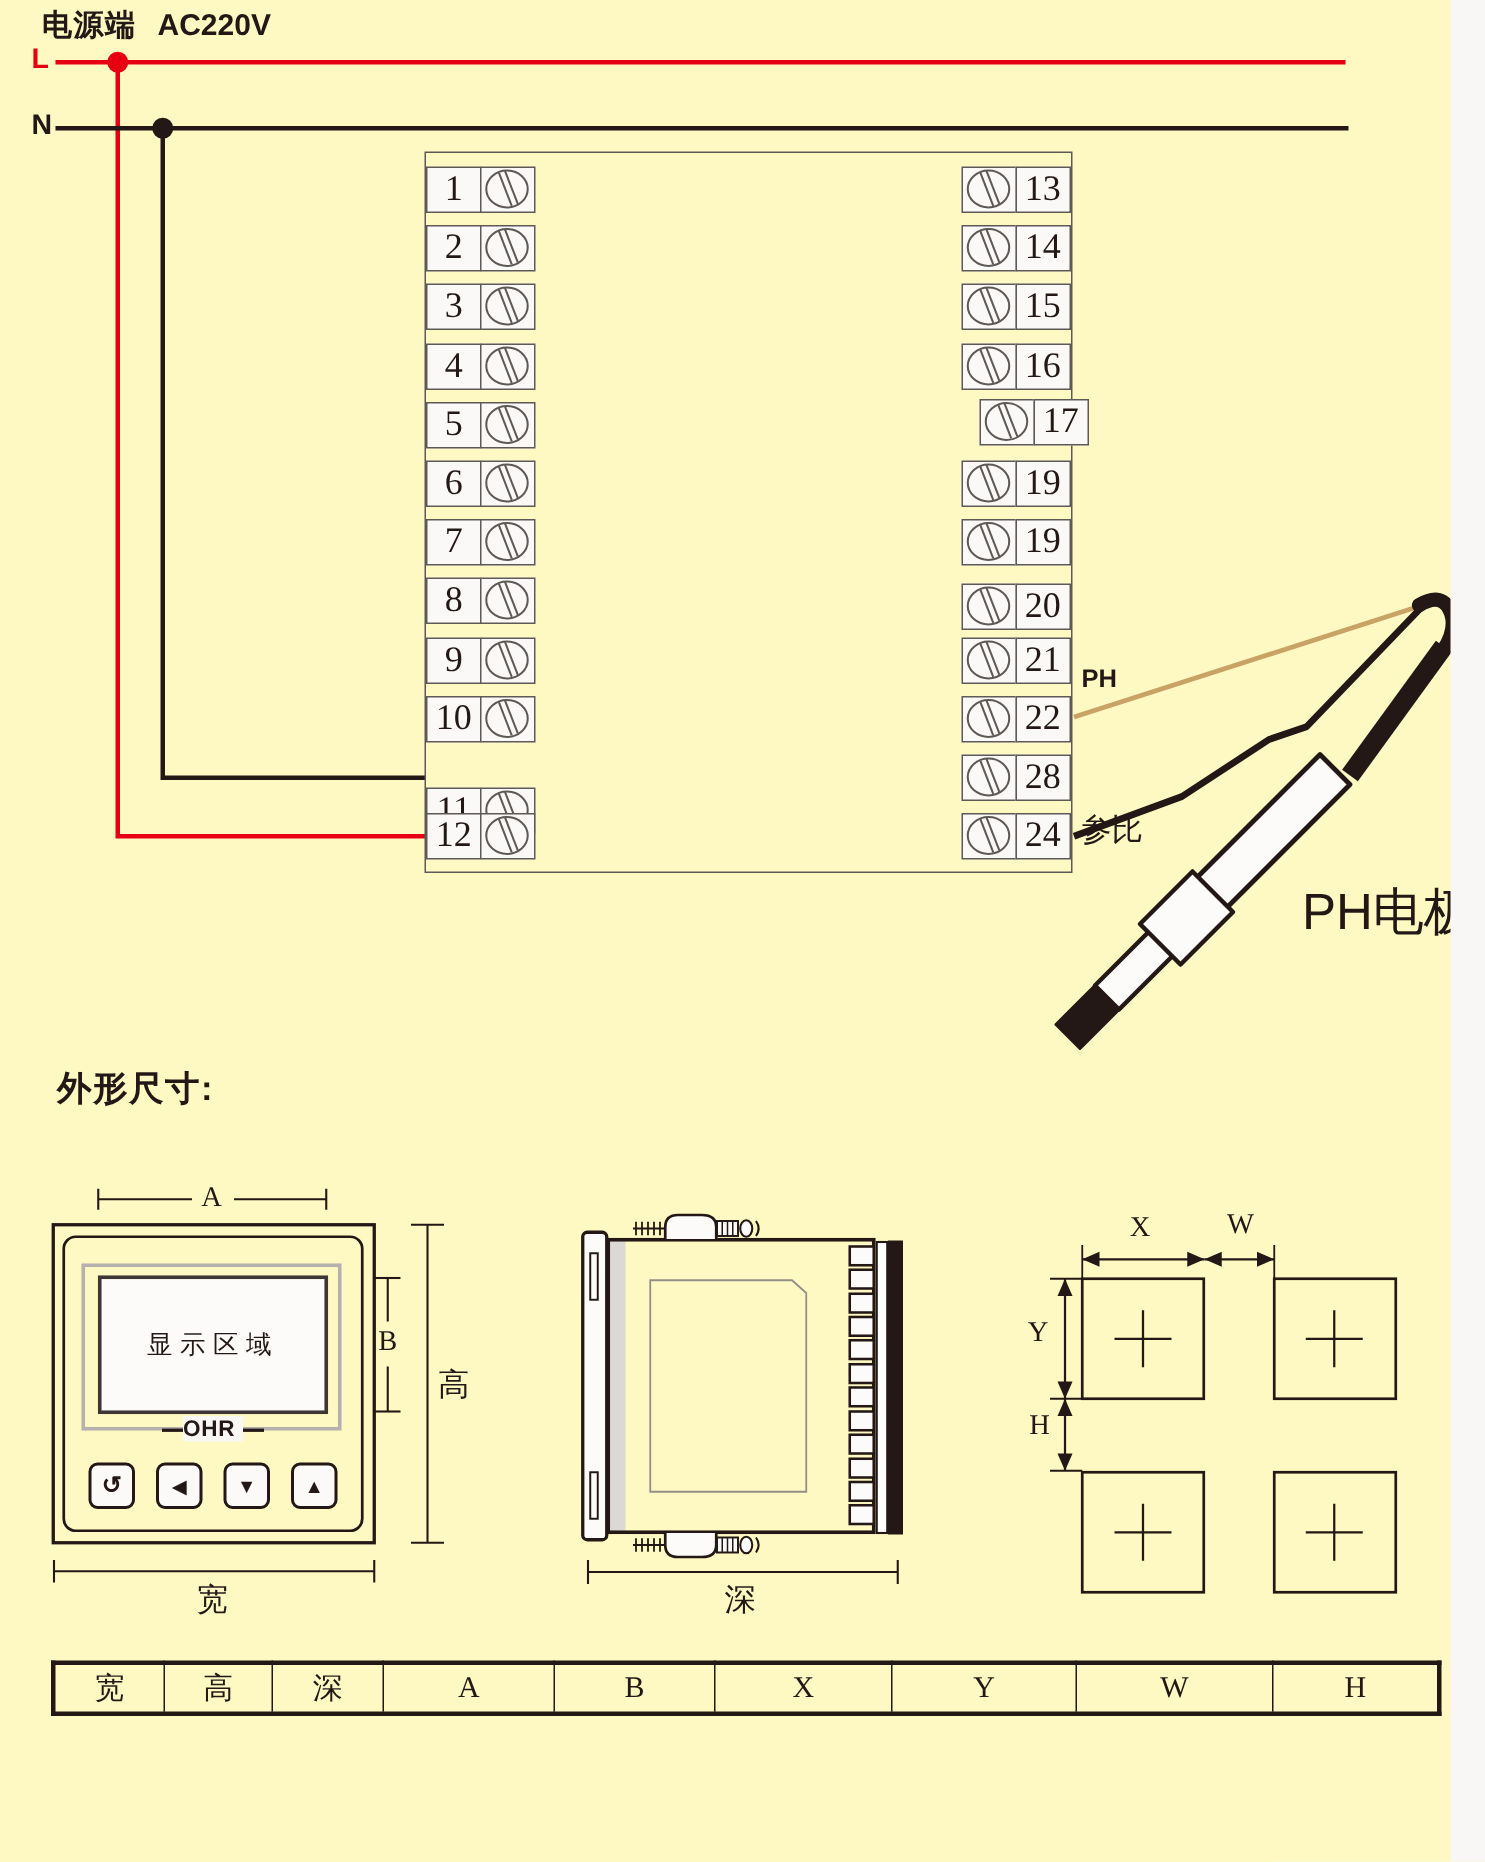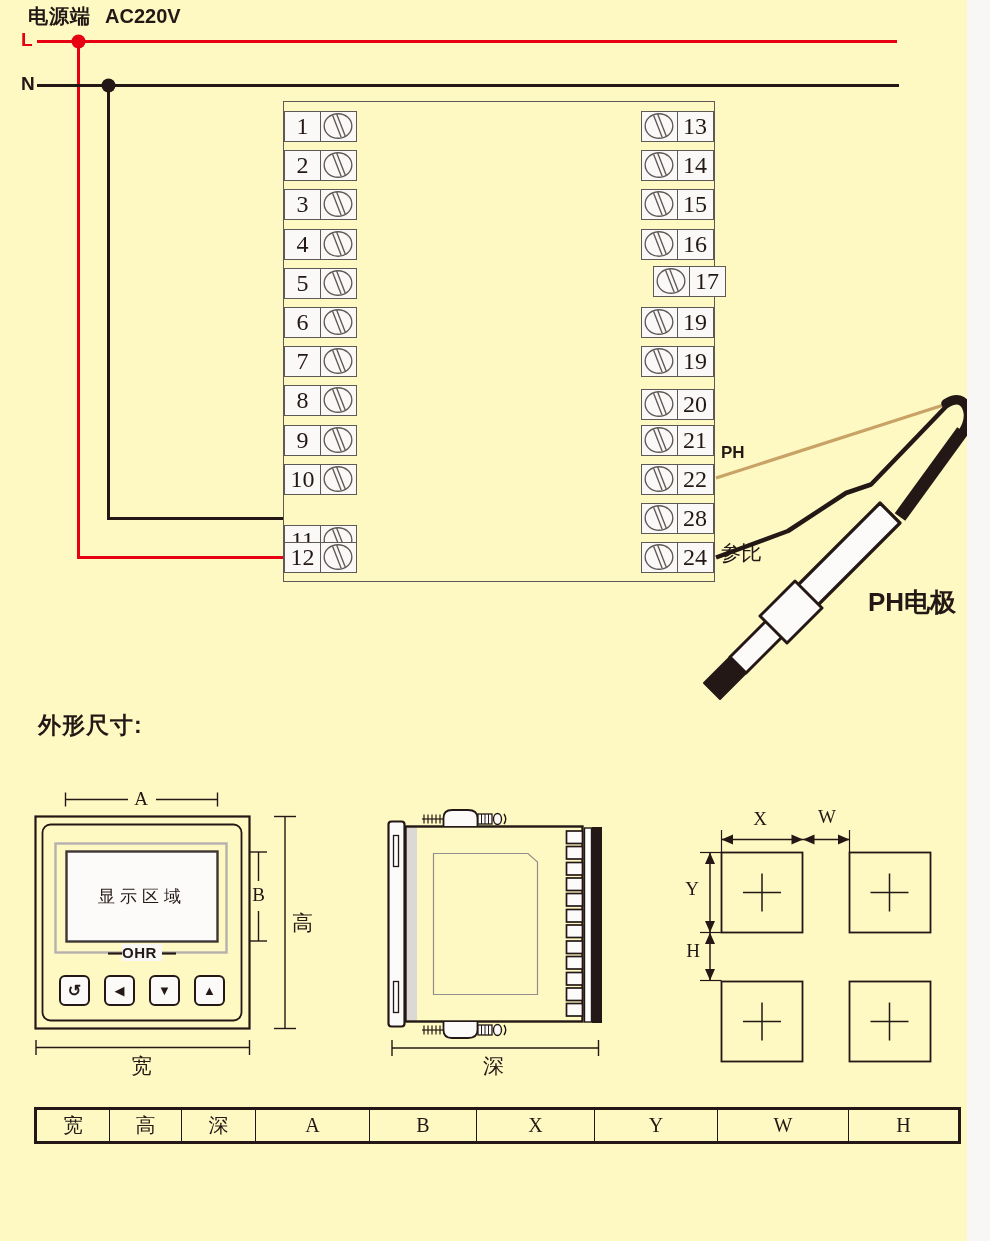--- a/index.html
+++ b/index.html
@@ -18,21 +18,21 @@
   .terms-left .term-row{left:284px;}
   .terms-right .term-row{left:641px;flex-direction:row-reverse;}
   .term-num{width:37px;height:31px;box-sizing:border-box;border:1.4px solid #5f5956;
     font-family:"Liberation Serif",serif;font-size:24px;line-height:28px;text-align:center;background:#faf9f8;}
   .term-screw{width:37px;height:31px;box-sizing:border-box;border:1.4px solid #5f5956;background:#faf9f8;}
   .terms-left .term-screw{margin-left:-1.4px;}
   .terms-right .term-screw{margin-right:-1.4px;}
   .term-screw svg{display:block;}
   .ph-lbl{position:absolute;left:721px;top:443px;font-size:17px;font-weight:700;}
   .ref-lbl{position:absolute;left:720px;top:539px;font-size:21px;font-weight:500;}
-  .electrode-lbl{position:absolute;left:868px;top:585px;font-size:26px;font-weight:700;}
+  .electrode-lbl{position:absolute;left:868px;top:585px;font-size:34px;font-weight:400;}
   
   .outline-heading{position:absolute;left:38px;top:710px;margin:0;font-size:23px;font-weight:bold;letter-spacing:1px;}
   
   .dimlbl{position:absolute;font-family:"Liberation Serif",serif;font-size:19px;text-align:center;}
   .cjk-dim{font-size:21px;}
   .display-lbl{position:absolute;left:67px;top:885px;width:150px;text-align:center;
     font-family:"Liberation Serif",serif;font-size:17px;letter-spacing:5px;}
   .brand-lbl{position:absolute;left:122px;top:944px;width:40px;
     font-size:15px;font-weight:bold;letter-spacing:.5px;background:#f8f7f5;}
   .panel-btn{position:absolute;width:31px;height:31px;box-sizing:border-box;border:2px solid #231815;

